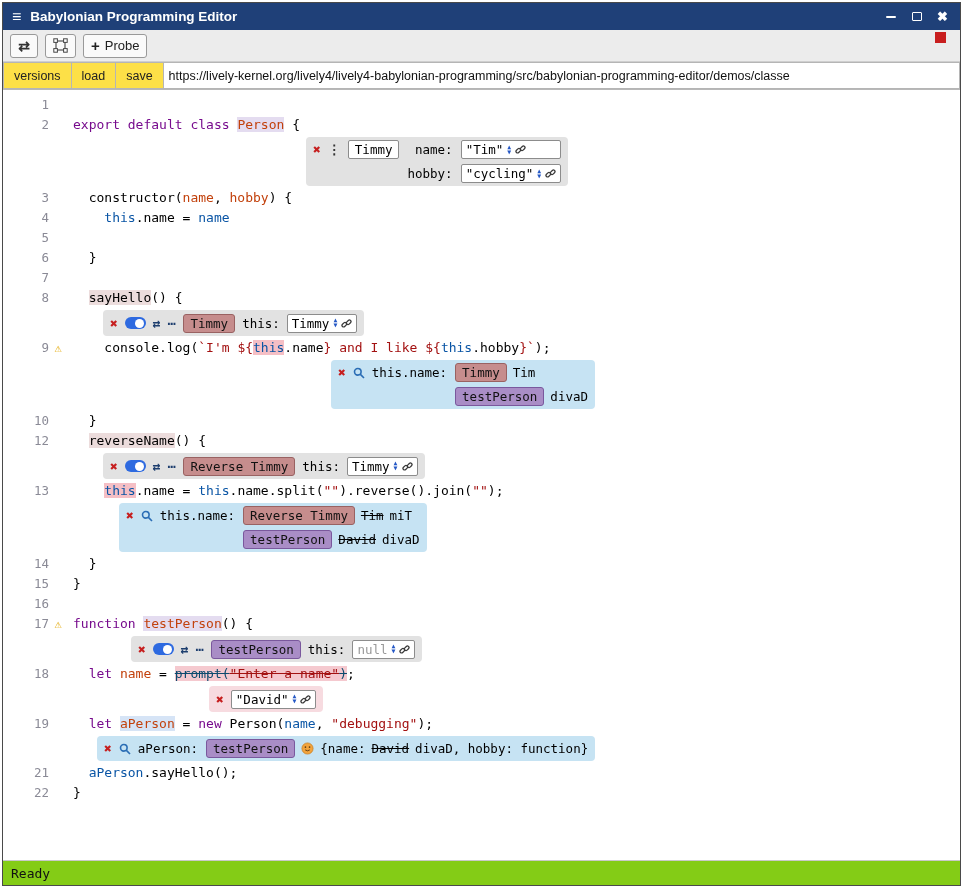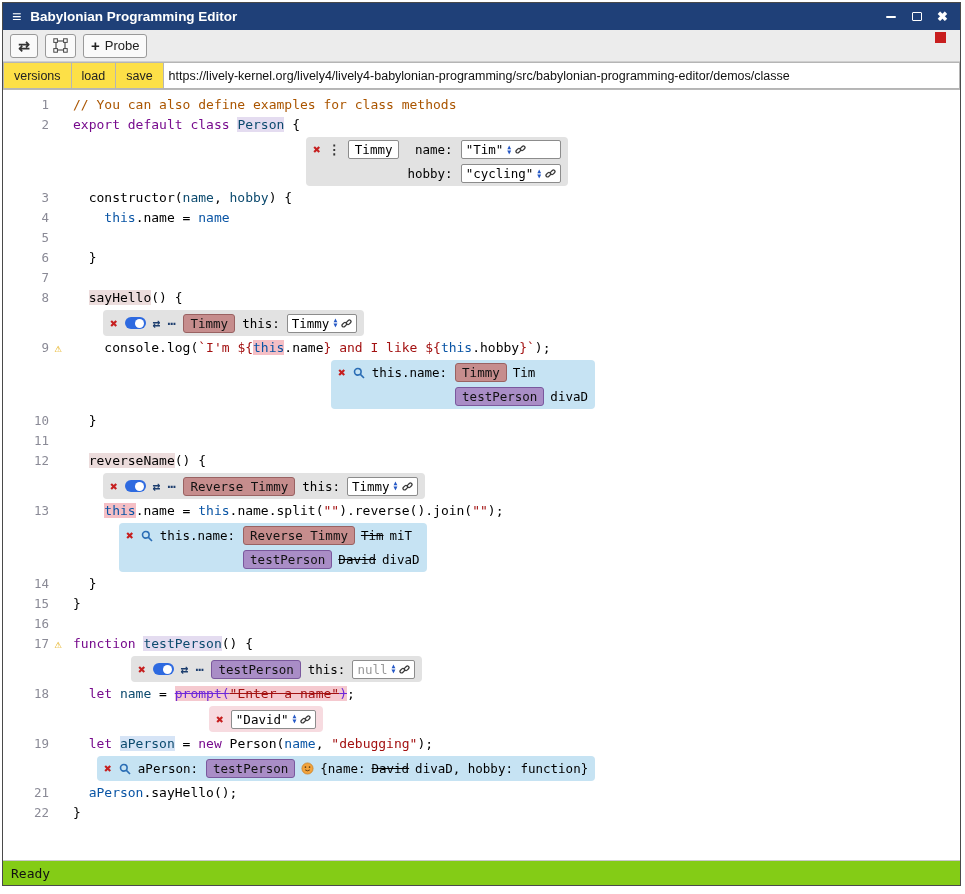--- a/index.html
+++ b/index.html
@@ -38,25 +38,25 @@
   
   .editor{flex:1;overflow:hidden;background:#fff;padding-top:5px;
     font-family:"DejaVu Sans Mono",monospace;font-size:13px;color:#000;}
   .code-line{display:flex;height:20px;line-height:20px;white-space:pre;}
   .gutter{flex:0 0 64px;display:flex;color:#8a8a96;font-size:12.5px;}
   .gutter .num{flex:1;text-align:right;}
   .gutter .warnslot{width:18px;text-align:center;font-size:12px;color:#e2a700;}
   .code-text{white-space:pre;padding-left:6px;}
   .tok-pln{color:#000;}
   .tok-kw{color:#770b8d;}
-  .tok-def{color:#0c4a6e;}
+  .tok-def{color:#c2410c;}
   .tok-var{color:#0a55a5;}
   .tok-str{color:#a31111;}
   .tok-cmt{color:#aa5500;}
-  .tok-sk{color:#6d28d9;text-decoration:line-through;background:#f5c9cf;}
+  .tok-sk{color:#0c4a6e;text-decoration:line-through;background:#f5c9cf;}
   .tok-skstr{color:#a31111;text-decoration:line-through;background:#f5c9cf;}
   .hl-lav{background:#e4dcf0;}
   .hl-rose{background:#ecdcdc;}
   .hl-pink{background:#f5bfc5;}
   .hl-blue{background:#d6e4f6;}
   
   .widget-line{display:block;margin:2px 0;}
   .widget{display:inline-block;border-radius:4px;padding:3px 7px;
     font-size:12.5px;font-family:"DejaVu Sans Mono",monospace;vertical-align:middle;}
   .widget.grey{background:#e2e2e2;}
@@ -135,21 +135,21 @@
 
   <div class="navbar">
     <span class="nav-btn">versions</span>
     <span class="nav-btn">load</span>
     <span class="nav-btn">save</span>
     <input class="url-input" readonly="" value="https://lively-kernel.org/lively4/lively4-babylonian-programming/src/babylonian-programming-editor/demos/classe" style="">
   </div>
 
   <div class="editor">
     <div id="code-area">
-        <div class="code-line"><div class="gutter"><span class="num">1</span><span class="warnslot"></span></div><div class="code-text"><span class="tok-cmt">// You can also define examples for class methods</span></div></div>
+        <div class="code-line"><div class="gutter"><span class="num">1</span><span class="warnslot"></span></div></div>
         <div class="code-line"><div class="gutter"><span class="num">2</span><span class="warnslot"></span></div><div class="code-text"><span class="tok-kw">export default class </span><span class="tok-def hl-lav">Person</span><span class="tok-pln"> {</span></div></div>
         <div class="widget-line" style="padding-left: 303px;"><div class="widget grey"><div class="example-grid">
               <div class="lead">
                 <span class="x-btn">✖</span>
                 <span class="handle">⋮</span>
                 <span class="name-box">Timmy</span>
               </div>
               <span class="param-label">name:</span>
               <span class="vbox">
                 <span>"Tim"</span>
@@ -229,21 +229,20 @@
                 <span class="badge" style="background: rgb(198, 141, 141); border-color: rgb(153, 98, 98);">Timmy</span>
                 <span>Tim</span>
               </div>
               <div></div>
               <div class="prow">
                 <span class="badge" style="background: rgb(169, 141, 198); border-color: rgb(122, 88, 157);">testPerson</span>
                 <span>divaD</span>
               </div>
             </div></div></div>
         <div class="code-line"><div class="gutter"><span class="num">10</span><span class="warnslot"></span></div><div class="code-text"><span class="tok-pln">  }</span></div></div>
-        <div class="code-line"><div class="gutter"><span class="num">11</span><span class="warnslot"></span></div><div class="code-text"></div></div>
         <div class="code-line"><div class="gutter"><span class="num">12</span><span class="warnslot"></span></div><div class="code-text"><span class="tok-pln">  </span><span class="tok-pln hl-rose">reverseName</span><span class="tok-pln">() {</span></div></div>
         <div class="widget-line" style="padding-left: 100px;"><div class="widget grey"><div class="w-flex">
               <span class="x-btn">✖</span>
               <span class="toggle"></span>
               <span class="swap">⇄</span>
               <span class="dots">⋯</span>
               <span class="badge" style="background: rgb(198, 141, 141); border-color: rgb(153, 98, 98);">Reverse Timmy</span>
               <span>this:</span>
               <span class="vbox">
                 <span>Timmy</span>

